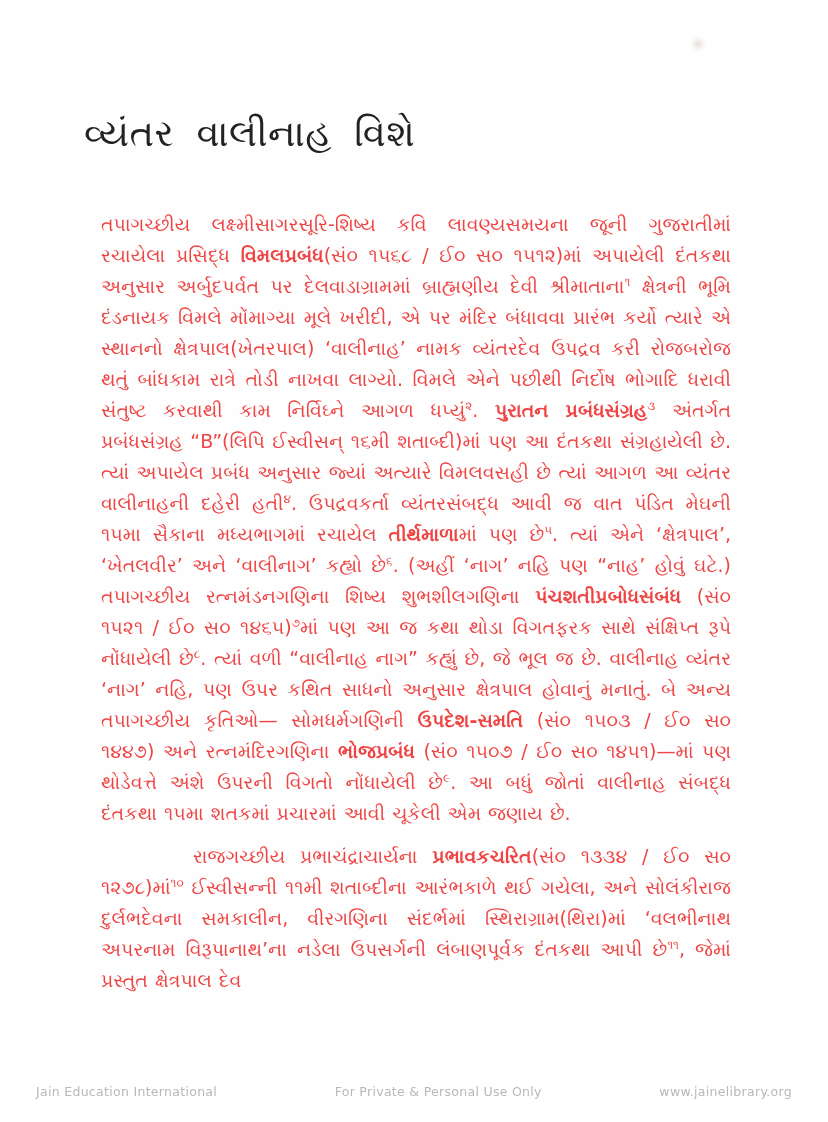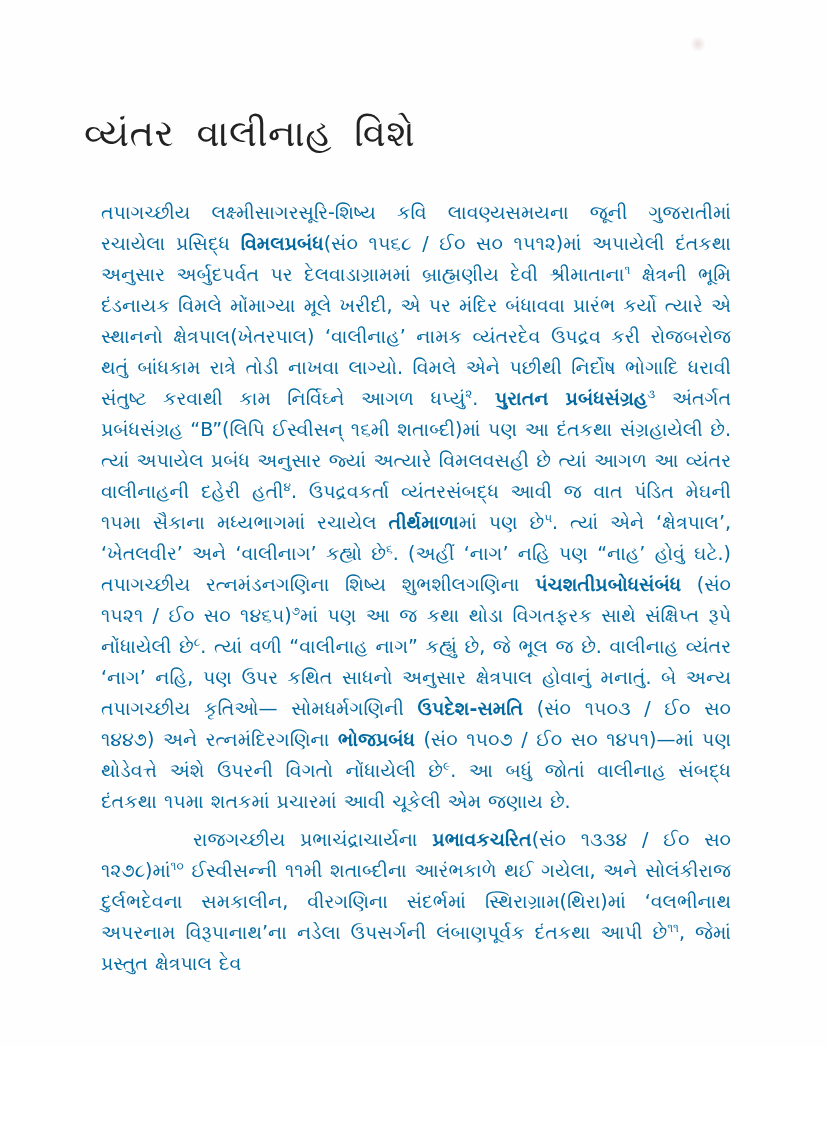--- a/index.html
+++ b/index.html
@@ -28,25 +28,25 @@
     color:#222222;
     word-spacing:10px;
     letter-spacing:0.5px;
   }
   .content {
     position:absolute;
     left:101px; top:197px;
     width:630px;
   }
   .content p.para {
-    margin:0 0 7px 0;
+    margin:12px 0 7px 0;
     font-size:19px;
     line-height:31px;
     text-align:justify;
-    color:#0369a1;
+    color:#ef4444;
     word-spacing:1px;
   }
   .content p.para.indent { text-indent:92px; }
   .content .bold { font-weight:bold; }
   .content sup {
     font-size:12px;
     line-height:0;
     vertical-align:super;
   }
   .footer {
@@ -69,14 +69,19 @@
 
   <div class="scan-smudge"></div>
 
   <h1 class="doc-title">વ્યંતર વાલીનાહ વિશે</h1>
 
   <div class="content">
       <p class="para"><span>તપાગચ્છીય લક્ષ્મીસાગરસૂરિ-શિષ્ય કવિ લાવણ્યસમયના જૂની ગુજરાતીમાં રચાયેલા પ્રસિદ્ધ </span><span class="bold">વિમલપ્રબંધ</span><span>(સં૦ ૧૫૬૮ / ઈ૦ સ૦ ૧૫૧૨)માં અપાયેલી દંતકથા અનુસાર અર્બુદપર્વત પર દેલવાડાગ્રામમાં બ્રાહ્મણીય દેવી શ્રીમાતાના</span><sup>૧</sup><span> ક્ષેત્રની ભૂમિ દંડનાયક વિમલે મોંમાગ્યા મૂલે ખરીદી, એ પર મંદિર બંધાવવા પ્રારંભ કર્યો ત્યારે એ સ્થાનનો ક્ષેત્રપાલ(ખેતરપાલ) ‘વાલીનાહ’ નામક વ્યંતરદેવ ઉપદ્રવ કરી રોજબરોજ થતું બાંધકામ રાત્રે તોડી નાખવા લાગ્યો. વિમલે એને પછીથી નિર્દોષ ભોગાદિ ધરાવી સંતુષ્ટ કરવાથી કામ નિર્વિઘ્ને આગળ ધપ્યું</span><sup>૨</sup><span>. </span><span class="bold">પુરાતન પ્રબંધસંગ્રહ</span><sup>૩</sup><span> અંતર્ગત પ્રબંધસંગ્રહ “B”(લિપિ ઈસ્વીસન્ ૧૬મી શતાબ્દી)માં પણ આ દંતકથા સંગ્રહાયેલી છે. ત્યાં અપાયેલ પ્રબંધ અનુસાર જ્યાં અત્યારે વિમલવસહી છે ત્યાં આગળ આ વ્યંતર વાલીનાહની દહેરી હતી</span><sup>૪</sup><span>. ઉપદ્રવકર્તા વ્યંતરસંબદ્ધ આવી જ વાત પંડિત મેઘની ૧૫મા સૈકાના મધ્યભાગમાં રચાયેલ </span><span class="bold">તીર્થમાળા</span><span>માં પણ છે</span><sup>૫</sup><span>. ત્યાં એને ‘ક્ષેત્રપાલ’, ‘ખેતલવીર’ અને ‘વાલીનાગ’ કહ્યો છે</span><sup>૬</sup><span>. (અહીં ‘નાગ’ નહિ પણ “નાહ’ હોવું ઘટે.) તપાગચ્છીય રત્નમંડનગણિના શિષ્ય શુભશીલગણિના </span><span class="bold">પંચશતીપ્રબોધસંબંધ</span><span> (સં૦ ૧૫૨૧ / ઈ૦ સ૦ ૧૪૬૫)</span><sup>૭</sup><span>માં પણ આ જ કથા થોડા વિગતફરક સાથે સંક્ષિપ્ત રૂપે નોંધાયેલી છે</span><sup>૮</sup><span>. ત્યાં વળી “વાલીનાહ નાગ” કહ્યું છે, જે ભૂલ જ છે. વાલીનાહ વ્યંતર ‘નાગ’ નહિ, પણ ઉપર કથિત સાધનો અનુસાર ક્ષેત્રપાલ હોવાનું મનાતું. બે અન્ય તપાગચ્છીય કૃતિઓ— સોમધર્મગણિની </span><span class="bold">ઉપદેશ-સમતિ</span><span> (સં૦ ૧૫૦૩ / ઈ૦ સ૦ ૧૪૪૭) અને રત્નમંદિરગણિના </span><span class="bold">ભોજપ્રબંધ</span><span> (સં૦ ૧૫૦૭ / ઈ૦ સ૦ ૧૪૫૧)—માં પણ થોડેવત્તે અંશે ઉપરની વિગતો નોંધાયેલી છે</span><sup>૯</sup><span>. આ બધું જોતાં વાલીનાહ સંબદ્ધ દંતકથા ૧૫મા શતકમાં પ્રચારમાં આવી ચૂકેલી એમ જણાય છે.</span></p>
       <p class="para indent"><span>રાજગચ્છીય પ્રભાચંદ્રાચાર્યના </span><span class="bold">પ્રભાવકચરિત</span><span>(સં૦ ૧૩૩૪ / ઈ૦ સ૦ ૧૨૭૮)માં</span><sup>૧૦</sup><span> ઈસ્વીસન્ની ૧૧મી શતાબ્દીના આરંભકાળે થઈ ગયેલા, અને સોલંકીરાજ દુર્લભદેવના સમકાલીન, વીરગણિના સંદર્ભમાં સ્થિરાગ્રામ(થિરા)માં ‘વલભીનાથ અપરનામ વિરૂપાનાથ’ના નડેલા ઉપસર્ગની લંબાણપૂર્વક દંતકથા આપી છે</span><sup>૧૧</sup><span>, જેમાં પ્રસ્તુત ક્ષેત્રપાલ દેવ</span></p>
     </div>
 
+  <div class="footer">
+    <span>Jain Education International</span>
+    <span>For Private &amp; Personal Use Only</span>
+    <span>www.jainelibrary.org</span>
+  </div>
 
 </div>
 
 </body></html>

